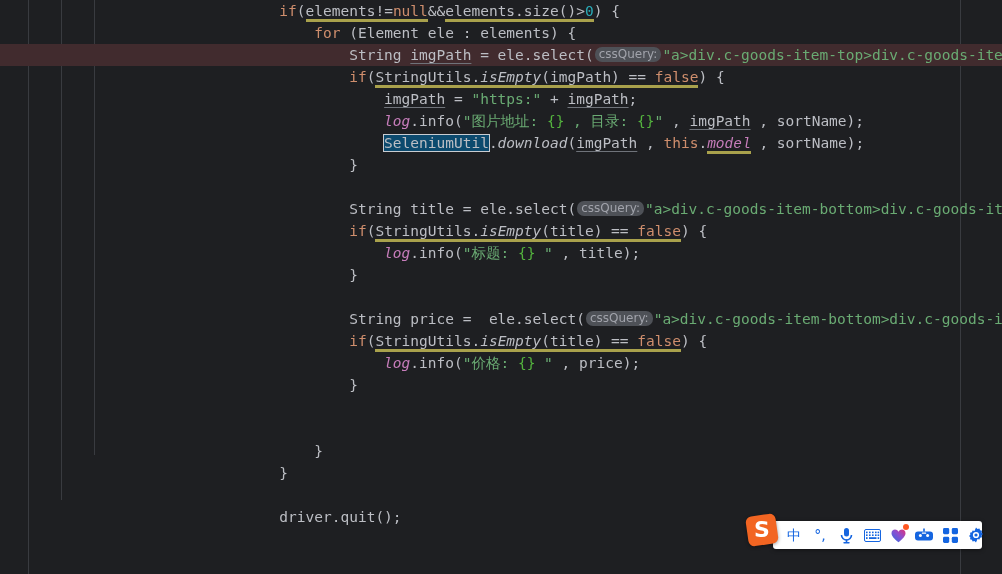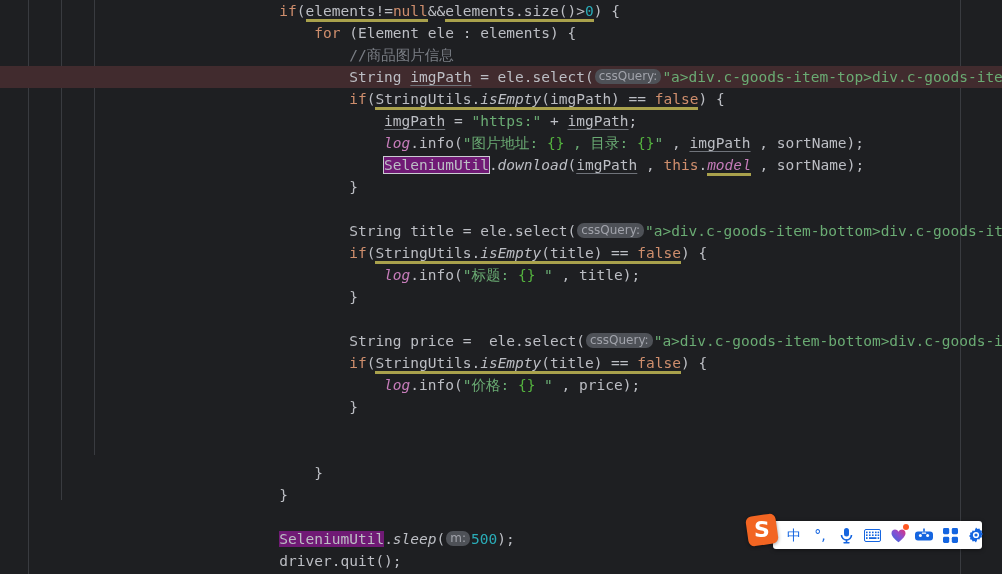--- a/index.html
+++ b/index.html
@@ -55,21 +55,21 @@
     background-image:
       repeating-linear-gradient(135deg,#a9a14c 0 1px,transparent 1px 2px),
       repeating-linear-gradient(45deg,#a9a14c 0 1px,transparent 1px 2px);
     background-size:4px 3px;
     background-repeat:repeat-x;
     background-position:0 100%, 2px 100%;
     padding-bottom:3px;
   }
 
   
-  .usehl{background:#701a75;color:#bcbec4;}
+  .usehl{background:#0c4a6e;color:#bcbec4;}
   .usehl.boxed{outline:1px solid #c9ccd1;outline-offset:0px;}
 
   
   #ime-bar{
     position:absolute;left:773px;top:521px;
     height:28px;width:209px;background:#ffffff;
     border-radius:3px;display:flex;align-items:center;
     box-shadow:0 1px 4px rgba(0,0,0,.45);
   }
   #ime-logo{
@@ -107,21 +107,20 @@
   <div class="guide g2"></div>
   <div class="guide g3"></div>
   <div class="ruler"></div>
 
   <div class="code">
 
     <div class="line" style="top:0"><span class="ind">                                </span><span class="kw">if</span><span class="punct">(</span><span class="sq"><span class="fn">elements</span><span class="punct">!=</span><span class="kw">null</span></span><span class="punct">&amp;&amp;</span><span class="sq"><span class="fn">elements.size()&gt;</span><span class="num">0</span></span><span class="punct">) {</span></div>
 
     <div class="line"><span class="ind">                                    </span><span class="kw">for</span><span class="punct"> (</span><span class="fn">Element ele : elements</span><span class="punct">) {</span></div>
 
-    <div class="line"><span class="ind">                                        </span><span class="cmt">//商品图片信息</span></div>
 
     <div class="line hl"><span class="ind">                                        </span><span class="fn">String </span><span class="fn ident-u">imgPath</span><span class="fn"> = ele.select(</span><span class="hint">cssQuery:</span><span class="str">"a&gt;div.c-goods-item-top&gt;div.c-goods-item__img&gt;img.J-goods-item__img"</span></div>
 
     <div class="line"><span class="ind">                                        </span><span class="kw">if</span><span class="punct">(</span><span class="sq"><span class="fn">StringUtils.</span><span class="statm">isEmpty</span><span class="fn">(imgPath) == </span><span class="kw">false</span></span><span class="punct">) {</span></div>
 
     <div class="line"><span class="ind">                                            </span><span class="fn ident-u">imgPath</span><span class="fn"> = </span><span class="str">"https:"</span><span class="fn"> + </span><span class="fn ident-u">imgPath</span><span class="punct">;</span></div>
 
     <div class="line"><span class="ind">                                            </span><span class="field">log</span><span class="fn">.info(</span><span class="str">"图片地址: </span><span class="strf">{}</span><span class="str"> , 目录: </span><span class="strf">{}</span><span class="str">"</span><span class="fn"> , </span><span class="fn ident-u">imgPath</span><span class="fn"> , sortName);</span></div>
 
     <div class="line"><span class="ind">                                            </span><span class="usehl boxed">SeleniumUtil</span><span class="punct">.</span><span class="statm">download</span><span class="fn">(</span><span class="fn ident-u">imgPath</span><span class="fn"> , </span><span class="kw">this</span><span class="punct">.</span><span class="sq"><span class="purple">model</span></span><span class="fn"> , sortName);</span></div>
@@ -151,21 +150,20 @@
     <div class="line">&nbsp;</div>
 
     <div class="line">&nbsp;</div>
 
     <div class="line"><span class="ind">                                    </span><span class="punct">}</span></div>
 
     <div class="line"><span class="ind">                                </span><span class="punct">}</span></div>
 
     <div class="line">&nbsp;</div>
 
-    <div class="line"><span class="ind">                                </span><span class="usehl">SeleniumUtil</span><span class="punct">.</span><span class="statm">sleep</span><span class="fn">(</span><span class="hint">m:</span><span class="num">500</span><span class="fn">);</span></div>
 
     <div class="line"><span class="ind">                                </span><span class="fn">driver.quit();</span></div>
 
     <div class="line"><span class="ind">                            </span></div>
 
   </div>
 
   <div id="ime-bar">
 
     <div class="ime-item first">

